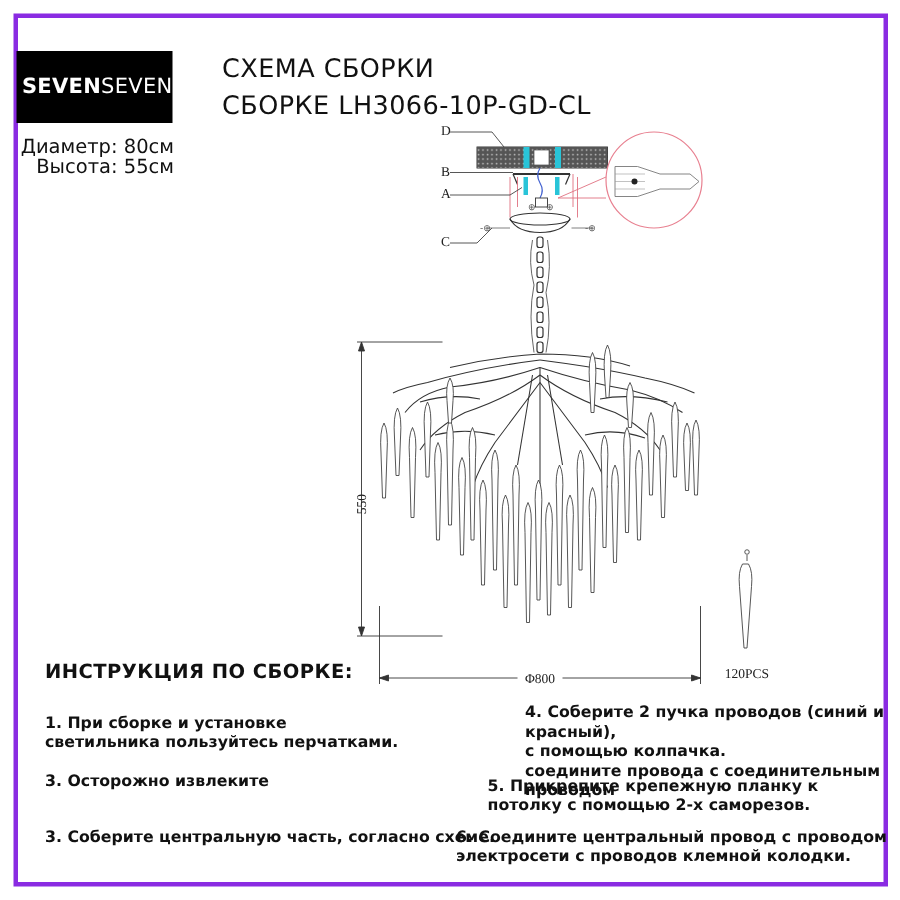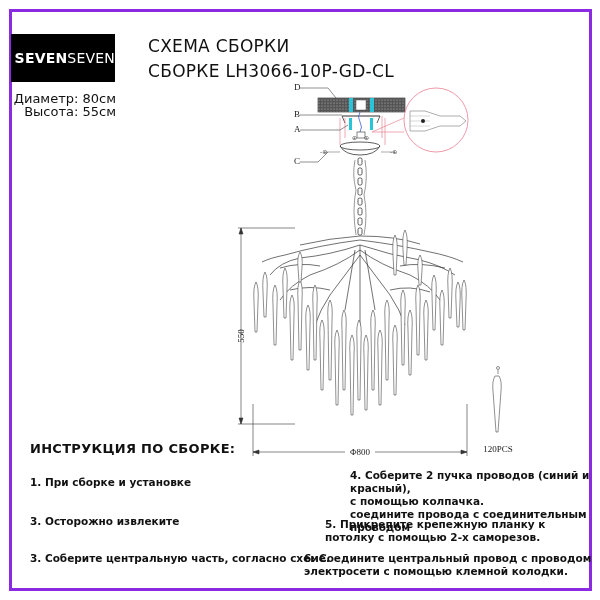--- a/index.html
+++ b/index.html
@@ -177,33 +177,34 @@
     <line x1="498" y1="370" x2="498" y2="374"></line>
     <path d="M495 376 q-3 5 -2 15 l3 41 l2 0 l3 -41 q1 -10 -2 -15 z"></path>
   </g>
   <text x="498" y="452" class="lbl" font-size="10" text-anchor="middle">120PCS</text>
 </svg>
 
 <div class="section-title">ИНСТРУКЦИЯ ПО СБОРКЕ:</div>
 
 <div class="step" style="left:30px;top:476px;">
   <div>1. При сборке и установке</div>
+  <div>светильника пользуйтесь перчатками.</div>
 </div>
 <div class="step" style="left:30px;top:515px;">
   <div>3. Осторожно извлеките</div>
 </div>
 <div class="step" style="left:30px;top:552px;">
   <div>3. Соберите центральную часть, согласно схеме.</div>
 </div>
 
 <div class="step" style="left:304px;top:469px;margin-left:46px;">
   <div>4. Соберите 2 пучка проводов (синий и красный),</div>
   <div>с помощью колпачка.</div>
   <div>соедините провода с соединительным проводом</div>
 </div>
 <div class="step" style="left:304px;top:518px;margin-left:21px;">
   <div>5. Прикрепите крепежную планку к</div>
   <div>потолку с помощью 2-х саморезов.</div>
 </div>
 <div class="step" style="left:304px;top:552px;">
   <div>6. Соедините центральный провод с проводом</div>
-  <div>электросети с помощью клемной колодки.</div>
+  <div>электросети с проводов клемной колодки.</div>
 </div>
 
 </body></html>

